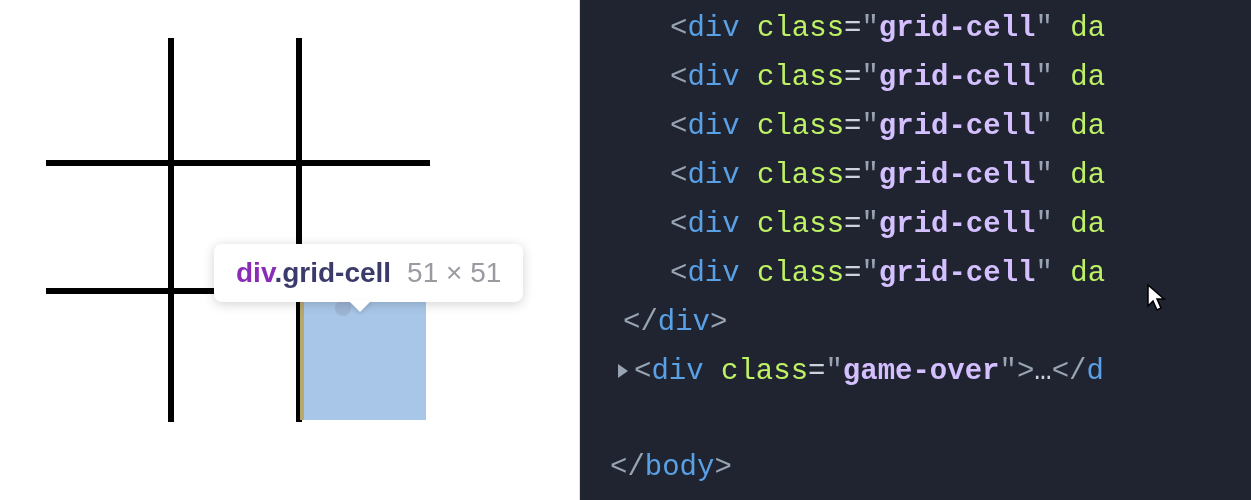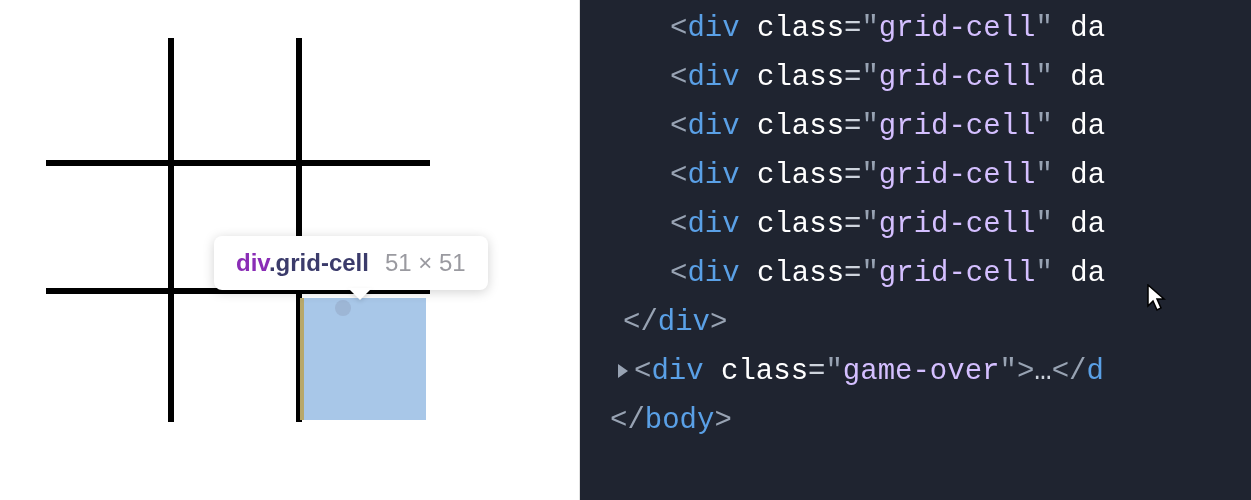--- a/index.html
+++ b/index.html
@@ -53,26 +53,26 @@
       top: 298px;
       width: 4px;
       height: 122px;
       background: #b8a86a;
       z-index: 1;
     }
 
     .inspector-tooltip {
       position: absolute;
       left: 214px;
-      top: 236px;
+      top: 244px;
       padding: 15px 22px;
       background: #fff;
       border-radius: 8px;
       box-shadow: 0 2px 12px rgba(0,0,0,0.18);
-      font-size: 24px;
+      font-size: 28px;
       line-height: 1;
       z-index: 5;
       white-space: nowrap;
     }
     .inspector-tooltip .tag { color: #8a2db6; font-weight: 700; }
     .inspector-tooltip .cls { color: #3b3b6b; font-weight: 700; }
     .inspector-tooltip .dims { color: #9a9aa0; font-weight: 400; margin-left: 16px; font-variant-numeric: tabular-nums; }
     .tooltip-arrow {
       position: absolute;
       bottom: -10px;
@@ -103,23 +103,23 @@
       line-height: 49px;
       position: relative;
       overflow: hidden;
       padding-top: 4px;
     }
     .code-line { white-space: pre; padding-left: 0; }
     .ind1 { padding-left: 90px; }
 
     .p  { color: #98a3b3; } 
     .tg { color: #5aa0e6; } 
-    .at { color: #ffffff; } 
+    .at { color: #bef264; } 
     .eq { color: #cdd3dc; }
-    .st { color: #d4bfff; } 
+    .st { color: #d4bfff; font-weight: bold; } 
     .tx { color: #cdd3dc; }
 
     .toggle {
       display: inline-block;
       width: 0; height: 0;
       border-left: 10px solid #98a3b3;
       border-top: 7px solid transparent;
       border-bottom: 7px solid transparent;
       margin-right: 6px;
       vertical-align: 1px;
@@ -173,21 +173,21 @@
     <div class="code-line ind1"><span class="p">&lt;</span><span class="tg">div</span> <span class="at">class</span><span class="eq">=</span><span class="p">"</span><span class="st">grid-cell</span><span class="p">"</span> <span class="at">da</span></div>
 
     <div class="code-line ind1"><span class="p">&lt;</span><span class="tg">div</span> <span class="at">class</span><span class="eq">=</span><span class="p">"</span><span class="st">grid-cell</span><span class="p">"</span> <span class="at">da</span></div>
 
     <div class="code-line ind1"><span class="p">&lt;</span><span class="tg">div</span> <span class="at">class</span><span class="eq">=</span><span class="p">"</span><span class="st">grid-cell</span><span class="p">"</span> <span class="at">da</span></div>
 
     <div class="code-line" style="padding-left:43px;"><span class="p">&lt;/</span><span class="tg">div</span><span class="p">&gt;</span></div>
 
     <div class="code-line" style="padding-left:38px;"><span class="toggle"></span><span class="p">&lt;</span><span class="tg">div</span> <span class="at">class</span><span class="eq">=</span><span class="p">"</span><span class="st">game-over</span><span class="p">"</span><span class="p">&gt;</span><span class="tx">…</span><span class="p">&lt;/</span><span class="tg">d</span></div>
 
-    <div class="code-line" style="padding-left:30px;"><span class="p">&lt;/</span><span class="tg">body</span><span class="p">&gt;</span></div>
+    <div class="code-line" style="padding-left:30px;margin-top:47px;"><span class="p">&lt;/</span><span class="tg">body</span><span class="p">&gt;</span></div>
 
     <div class="cursor-arrow">
       <svg width="22" height="30" viewBox="0 0 22 30">
         <path d="M1 1 L1 22 L6 17 L10 26 L14 24 L10 15 L17 15 Z" fill="#ffffff" stroke="#000" stroke-width="1.5"></path>
       </svg>
     </div>
   </div>
 
 </div>
 

